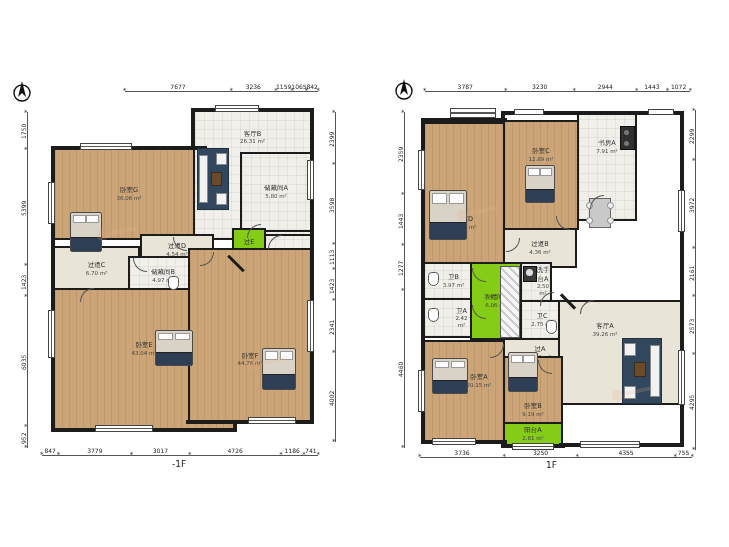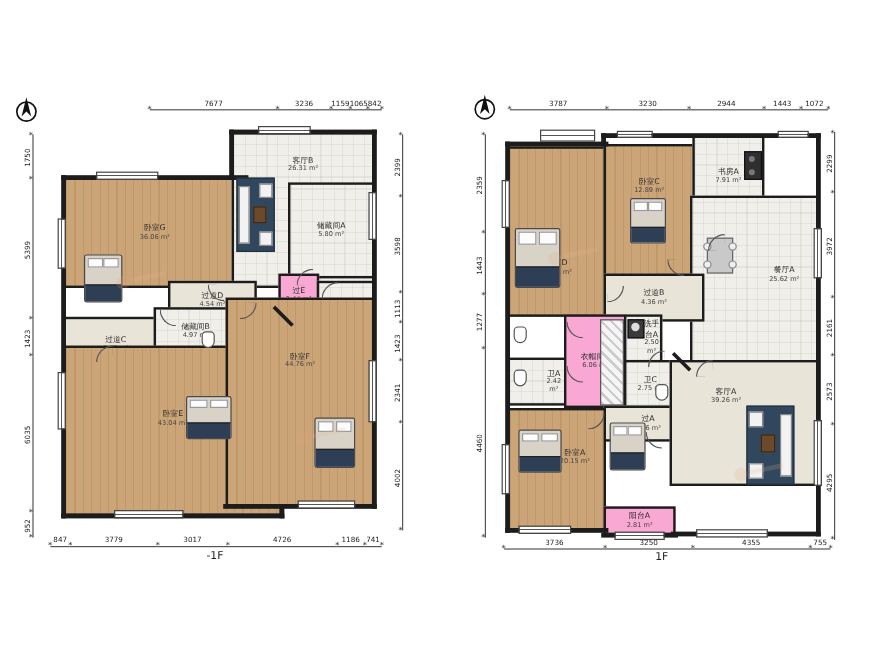--- a/index.html
+++ b/index.html
@@ -8,21 +8,21 @@
   .room{position:absolute;border:2px solid #1c1c1c;box-sizing:border-box;
         display:flex;align-items:center;justify-content:center;}
   .wood{background:
         repeating-linear-gradient(90deg,rgba(140,95,45,.18) 0 1px,transparent 1px 7px),
         #cba578;}
   .tile{background:
         repeating-linear-gradient(0deg,rgba(0,0,0,.05) 0 1px,transparent 1px 9px),
         repeating-linear-gradient(90deg,rgba(0,0,0,.05) 0 1px,transparent 1px 9px),
         #f1efea;}
   .beige{background:#e9e4d8;}
-  .lite{background:#f9a8d4;}
+  .lite{background:#84cc16;}
   .rlabel{text-align:center;color:#2b2b2b;line-height:1.3;pointer-events:none;}
   .rlabel .nm{display:block;font-size:6.5px;}
   .rlabel .ar{display:block;font-size:5.5px;color:#444;}
   .lt{align-items:flex-start;}
   .lt .rlabel{margin-top:18px;}
   .wall{position:absolute;background:#1c1c1c;}
   .win{position:absolute;background:linear-gradient(to bottom,#fff 42%,#555 42%,#555 58%,#fff 58%);
        border:1px solid #444;box-sizing:border-box;}
   .winv{position:absolute;background:linear-gradient(to right,#fff 42%,#555 42%,#555 58%,#fff 58%);
        border:1px solid #444;box-sizing:border-box;}
@@ -110,40 +110,40 @@
       <span class="nm">储藏间B</span>
       <span class="ar">2.33 m²</span>
     </div>
   </div>
   <div class="room beige" style="left:140px;top:234px;width:74px;height:32px">
     <div class="rlabel">
       <span class="nm">过道D</span>
       <span class="ar">4.54 m²</span>
     </div>
   </div>
-  <div class="room beige" style="left:53px;top:264px;width:87px;height:46px">
+  <div class="room beige" style="left:53px;top:246px;width:87px;height:46px">
     <div class="rlabel">
       <span class="nm">过道C</span>
       <span class="ar">6.70 m²</span>
     </div>
   </div>
   <div class="room tile" style="left:128px;top:256px;width:70px;height:40px">
     <div class="rlabel">
       <span class="nm">储藏间B</span>
       <span class="ar">4.97 m²</span>
     </div>
   </div>
   <div class="room wood" style="left:53px;top:288px;width:182px;height:142px">
     <div class="rlabel" style="margin-top:-20px">
       <span class="nm">卧室E</span>
       <span class="ar">43.04 m²</span>
     </div>
   </div>
   <div class="room wood lt" style="left:188px;top:248px;width:124px;height:174px">
-    <div class="rlabel" style="margin-top:43px">
+    <div class="rlabel" style="margin-top:102px">
       <span class="nm">卧室F</span>
       <span class="ar">44.76 m²</span>
     </div>
   </div>
 
   <div class="wall" style="left:51px;top:146px;width:156px;height:4px"></div>
   <div class="wall" style="left:191px;top:108px;width:123px;height:4px"></div>
   <div class="wall" style="left:191px;top:108px;width:4px;height:42px"></div>
   <div class="wall" style="left:51px;top:146px;width:4px;height:286px"></div>
   <div class="wall" style="left:51px;top:428px;width:186px;height:4px"></div>
@@ -283,30 +283,30 @@
       <span class="nm">卧室C</span>
       <span class="ar">12.89 m²</span>
     </div>
   </div>
   <div class="room tile" style="left:577px;top:113px;width:60px;height:108px">
     <div class="rlabel" style="margin-top:-40px">
       <span class="nm">书房A</span>
       <span class="ar">7.91 m²</span>
     </div>
   </div>
-  <div class="room tile" style="left:575px;top:163px;width:107px;height:152px">
-    <div class="rlabel" style="margin-left:50px;margin-top:-20px">
-      <span class="nm">餐厅A</span>
-      <span class="ar">25.62 m²</span>
-    </div>
-  </div>
-  <div class="room beige" style="left:503px;top:228px;width:84px;height:40px">
+  <div class="room beige" style="left:503px;top:228px;width:74px;height:40px">
     <div class="rlabel">
       <span class="nm">过道B</span>
       <span class="ar">4.36 m²</span>
+    </div>
+  </div>
+  <div class="room tile" style="left:423px;top:262px;width:49px;height:38px">
+    <div class="rlabel" style="margin-left:12px">
+      <span class="nm">卫B</span>
+      <span class="ar">3.97 m²</span>
     </div>
   </div>
   <div class="room tile" style="left:423px;top:298px;width:49px;height:40px">
     <div class="rlabel" style="margin-left:28px">
       <span class="nm">卫A</span>
       <span class="ar">2.42 m²</span>
     </div>
   </div>
   <div class="room lite" style="left:470px;top:262px;width:52px;height:78px">
     <div class="rlabel">
@@ -335,20 +335,26 @@
   <div class="room beige" style="left:558px;top:300px;width:124px;height:105px">
     <div class="rlabel" style="margin-top:-45px;margin-left:-30px">
       <span class="nm">客厅A</span>
       <span class="ar">39.26 m²</span>
     </div>
   </div>
   <div class="room wood" style="left:423px;top:340px;width:82px;height:102px">
     <div class="rlabel" style="margin-left:30px;margin-top:-20px">
       <span class="nm">卧室A</span>
       <span class="ar">20.15 m²</span>
+    </div>
+  </div>
+  <div class="room wood" style="left:503px;top:356px;width:60px;height:70px">
+    <div class="rlabel" style="margin-top:38px">
+      <span class="nm">卧室B</span>
+      <span class="ar">9.19 m²</span>
     </div>
   </div>
   <div class="room lite" style="left:503px;top:422px;width:60px;height:24px">
     <div class="rlabel">
       <span class="nm">阳台A</span>
       <span class="ar">2.81 m²</span>
     </div>
   </div>
 
   <div class="wall" style="left:421px;top:118px;width:86px;height:4px"></div>

